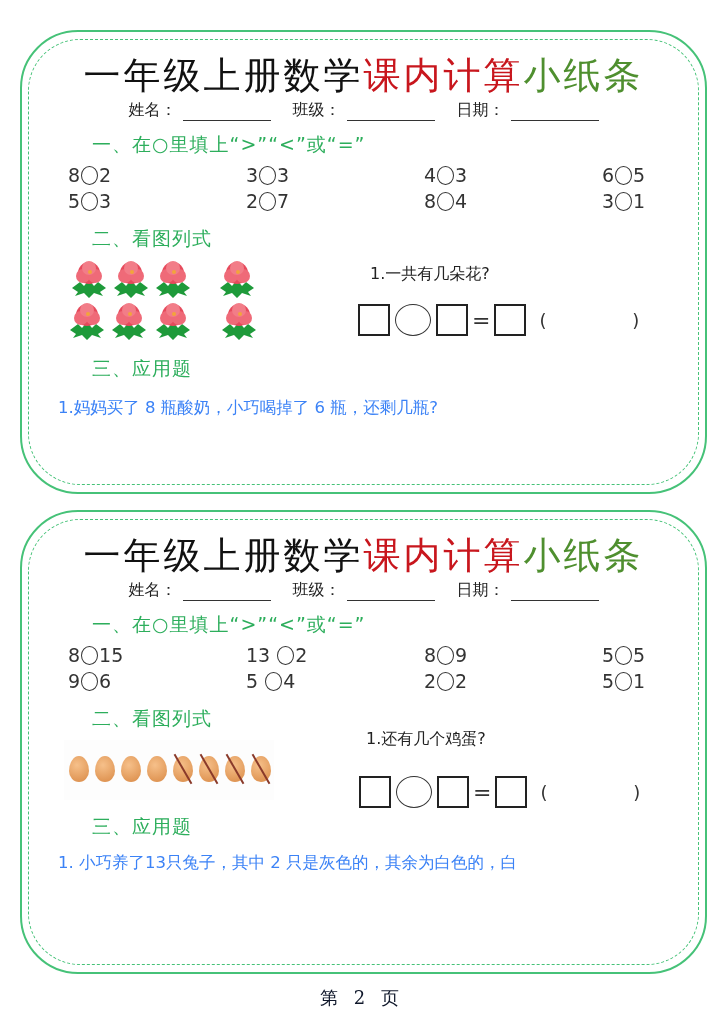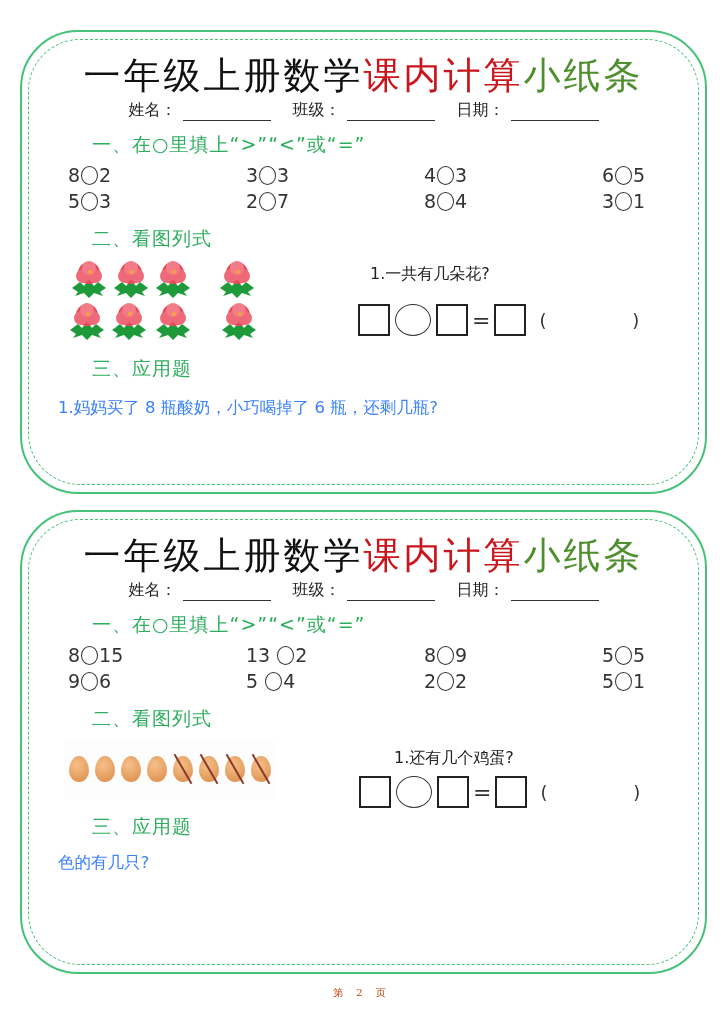--- a/index.html
+++ b/index.html
@@ -21,21 +21,21 @@
   .eq{position:absolute;display:flex;align-items:center;gap:5px;}
   .box{width:32px;height:32px;border:2px solid #222;box-sizing:border-box;}
   .ocirc{width:36px;height:32px;border:1.5px solid #333;border-radius:50%;box-sizing:border-box;}
   .eqsign{font-size:22px;font-family:"DejaVu Sans",sans-serif;color:#333;margin:0 -1px;}
   .paren{font-size:18px;color:#333;margin-left:8px;letter-spacing:40px;font-family:"DejaVu Sans",sans-serif;}
   .problem{position:absolute;left:36px;right:30px;font-size:16.5px;line-height:33px;color:#3b82f6;font-family:"DejaVu Sans","Liberation Sans",sans-serif;}
   .flowers{position:absolute;left:48px;top:230px;width:200px;height:80px;}
   .eggs{position:absolute;left:42px;top:228px;width:210px;height:60px;background:#fdfdfd;}
   .egg{position:absolute;top:16px;width:20px;height:26px;border-radius:50% 50% 50% 50%/58% 58% 42% 42%;background:radial-gradient(circle at 40% 35%,#f6c08a,#e29a5a 70%,#d88a48);}
   .slash{position:absolute;top:12px;width:2px;height:34px;background:#8a3a2a;transform:rotate(-30deg);}
-  .footer{position:absolute;top:986px;left:0;right:0;text-align:center;font-size:10px;color:#c2410c;letter-spacing:5px;}
+  .footer{position:absolute;top:986px;left:0;right:0;text-align:center;font-size:18px;color:#0f172a;letter-spacing:5px;}
 </style>
 </head>
 <body>
 
 <div class="card" style="top:30px;height:464px;">
   <div class="dash"></div>
   <div class="title">
     <span class="t-black">一年级上册数学</span><span class="t-red">课内计算</span><span class="t-green">小纸条</span>
   </div>
   <div class="info">
@@ -145,29 +145,29 @@
     <div class="egg" style="left:83px"></div>
     <div class="egg" style="left:109px"></div>
       <div class="slash" style="left:118px"></div>
     <div class="egg" style="left:135px"></div>
       <div class="slash" style="left:144px"></div>
     <div class="egg" style="left:161px"></div>
       <div class="slash" style="left:170px"></div>
     <div class="egg" style="left:187px"></div>
       <div class="slash" style="left:196px"></div>
   </div>
-  <div class="question" style="left:344px;top:236px;margin-left:28px;">1.还有几个鸡蛋?</div>
+  <div class="question" style="left:344px;top:217px;">1.还有几个鸡蛋?</div>
   <div class="eq" style="left:337px;top:264px;">
     <div class="box"></div>
     <div class="ocirc"></div>
     <div class="box"></div>
     <span class="eqsign">=</span>
     <div class="box"></div>
     <span class="paren">(    )</span>
   </div>
 
   <div class="section-h" style="top:302px;">三、应用题</div>
   <div class="problem" style="top:334px;">
-    <div>色的有几只?</div>
+    <div>1. 小巧养了13只兔子，其中 2 只是灰色的，其余为白色的，白</div>
   </div>
 </div>
 
 <div class="footer">第 2 页</div>
 
 </body></html>

